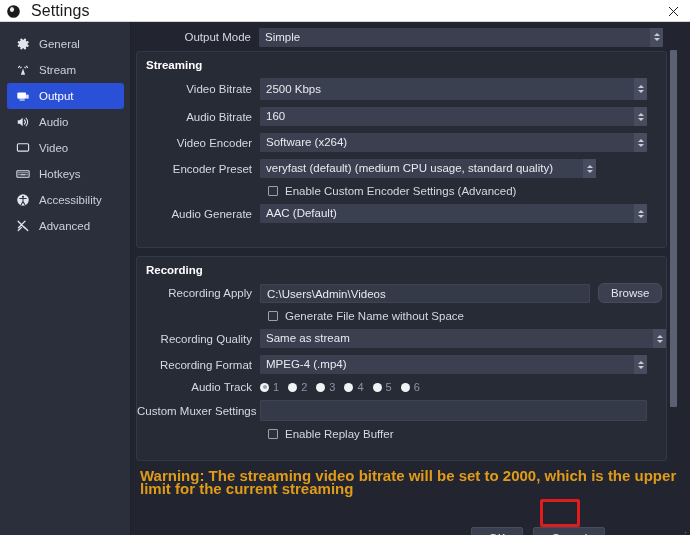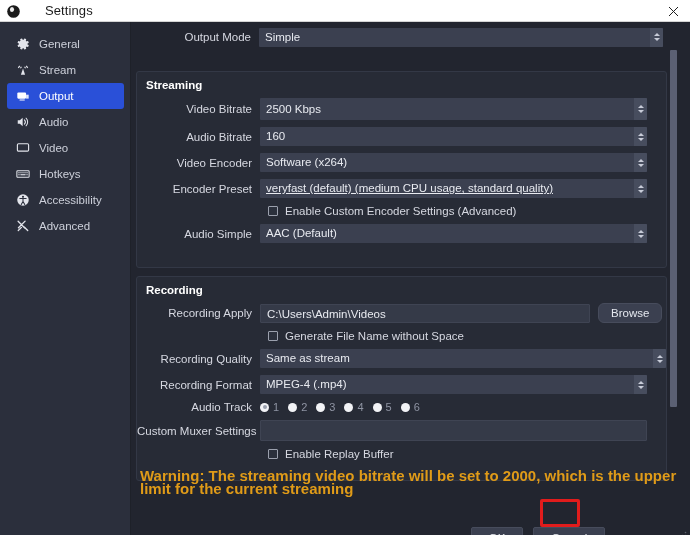--- a/index.html
+++ b/index.html
@@ -14,21 +14,21 @@
   
   .titlebar {
     position: absolute; top: 0; left: 0;
     width: 690px; height: 22px;
     background: #ffffff;
     display: flex; align-items: center;
     border-bottom: 1px solid #d4d4d4;
   }
   .tb-logo { margin-left: 7px; width: 13px; height: 13px; display: block; }
   .tb-title {
-    margin-left: 25px; font-size: 13px; color: #1b1b1b;
+    margin-left: 11px; font-size: 16px; color: #1b1b1b;
     letter-spacing: .1px;
   }
   .tb-close {
     position: absolute; right: 0; top: 0;
     width: 34px; height: 22px;
     display: flex; align-items: center; justify-content: center;
     color: #202020; font-size: 13px; line-height: 1;
   }
 
   
@@ -88,21 +88,21 @@
     display: block; width: 0; height: 0;
     border-left: 3px solid transparent; border-right: 3px solid transparent;
   }
   .spin i.up { border-bottom: 3px solid #c8ccd8; margin-bottom: 2px; }
   .spin i.dn { border-top: 3px solid #c8ccd8; }
 
   
   .group {
     position: absolute; left: 5px; width: 531px;
     background: #272b36;
-    border: 1px solid #333846; border-radius: 3px; margin-top: 20px;
+    border: 1px solid #333846; border-radius: 3px;
   }
   .group-title {
     color: #ffffff; font-size: 11.5px; font-weight: bold;
     padding: 7px 0 0 9px;
   }
   .grow { display: flex; align-items: center; margin-top: 7px; }
   .grow .lbl { width: 123px; padding-right: 8px; }
 
   .chk-row { display: flex; align-items: center; margin-top: 7px; padding-left: 131px; }
   .chkbox {
@@ -326,36 +326,36 @@
         <span>Software (x264)</span>
         <span class="spin">
             <i class="up"></i>
             <i class="dn"></i>
           </span>
       </div>
     </div>
 
     <div class="grow">
       <span class="lbl">Encoder Preset</span>
-      <div class="field" style="width:387px;text-decoration:underline;">
+      <div class="field" style="width:336px;">
         <span>veryfast (default) (medium CPU usage, standard quality)</span>
         <span class="spin">
             <i class="up"></i>
             <i class="dn"></i>
           </span>
       </div>
     </div>
 
     <div class="chk-row">
       <span class="chkbox"></span>
       <span class="chk-label">Enable Custom Encoder Settings (Advanced)</span>
     </div>
 
     <div class="grow">
-      <span class="lbl">Audio Simple</span>
+      <span class="lbl">Audio Generate</span>
       <div class="field" style="width:387px;">
         <span>AAC (Default)</span>
         <span class="spin">
             <i class="up"></i>
             <i class="dn"></i>
           </span>
       </div>
     </div>
   </div>
 

